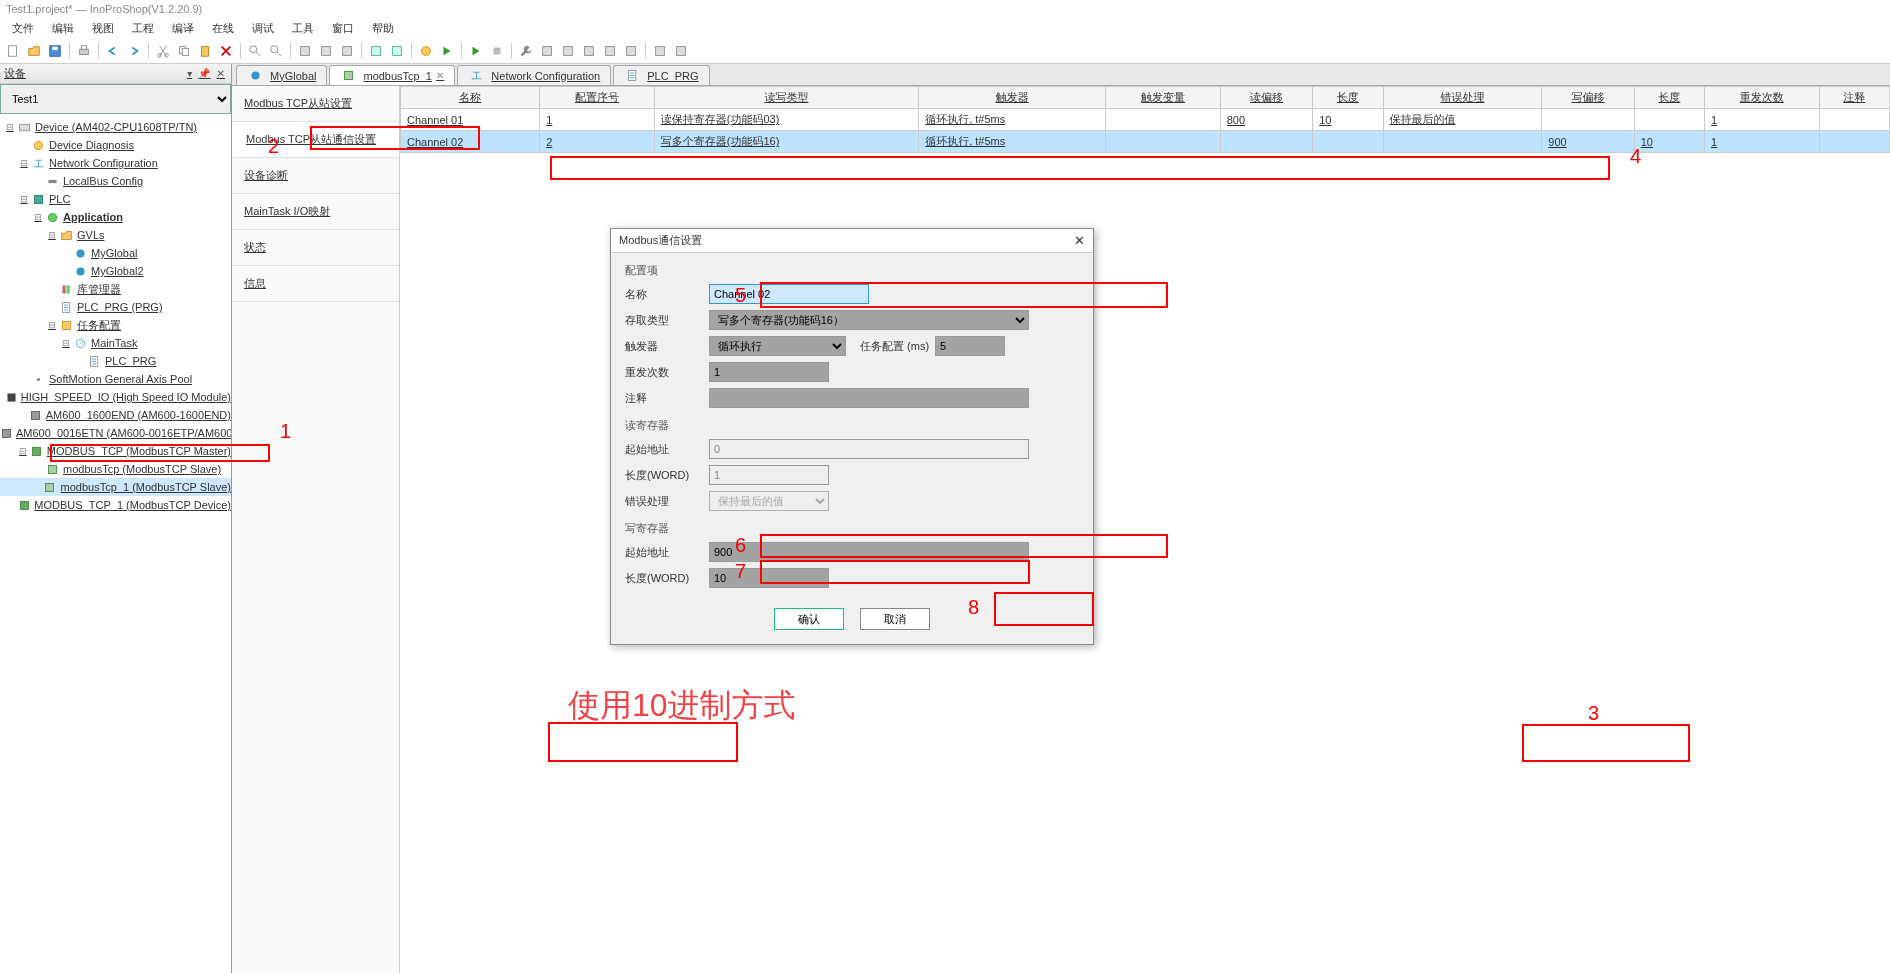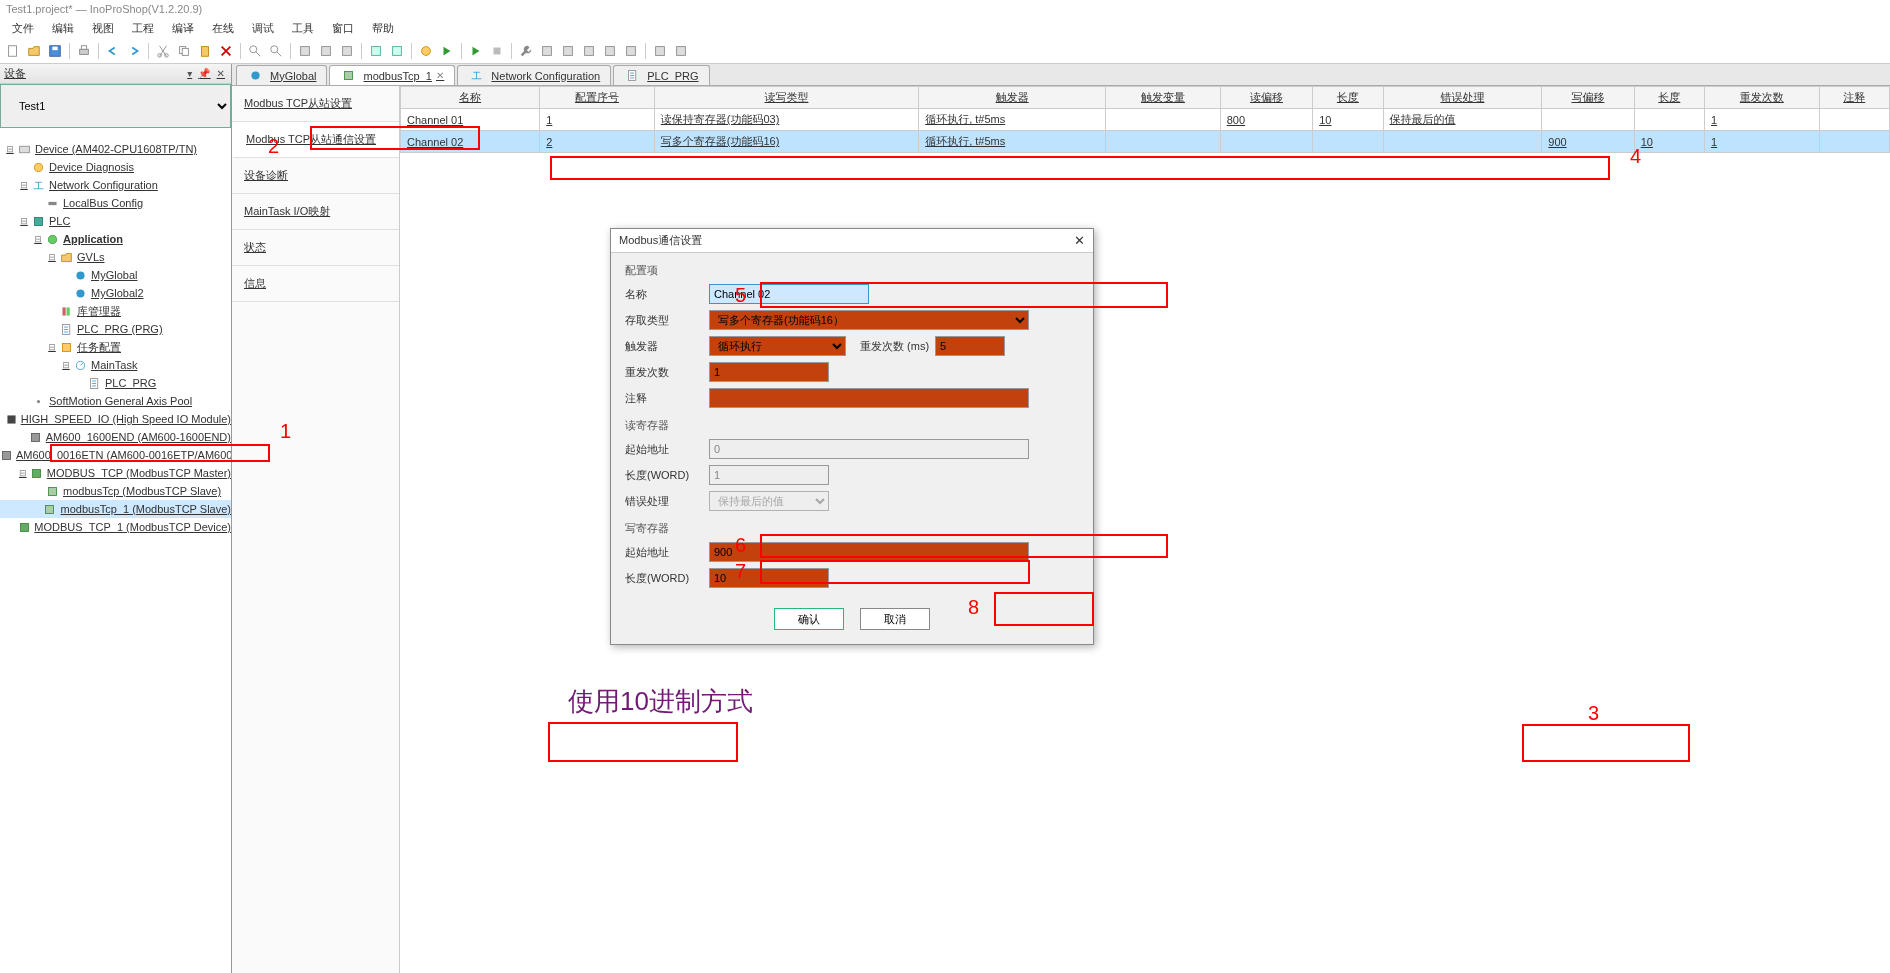--- a/index.html
+++ b/index.html
@@ -15,21 +15,21 @@
 .toolbar .tb-btn svg { width: 14px; height: 14px; }
 .toolbar .sep { width: 1px; height: 16px; background: #ccc; margin: 0 2px; }
 
 .main-area { display: flex; height: calc(100% - 64px); text-decoration: underline; }
 
 .device-panel { width: 232px; border-right: 1px solid #999; display: flex; flex-direction: column; }
 .panel-header { background: linear-gradient(#f4f4f4, #e4e4e4); height: 20px; display: flex; align-items: center; justify-content: space-between; padding: 0 4px; border-bottom: 1px solid #ccc; font-size: 11px; }
 .panel-header .controls { display: flex; gap: 2px; }
 .panel-header .controls span { font-size: 10px; cursor: pointer; color: #555; padding: 0 2px; }
 .panel-body { flex: 1; overflow: auto; background: #fff; }
-.panel-body select { width: 100%; border: 1px solid #7a9; padding: 14px; margin-bottom: 10px; }
+.panel-body select { width: 100%; border: 1px solid #7a9; padding: 7px; margin-bottom: 2px; }
 
 .tree { padding: 2px 0; }
 .tree-row { display: flex; align-items: center; height: 18px; white-space: nowrap; cursor: default; }
 .tree-row.selected { background: #cde8ff; }
 .tree-toggle { width: 12px; text-align: center; color: #888; font-size: 9px; }
 .tree-indent { display: inline-block; }
 .tree-icon { width: 16px; height: 14px; margin-right: 3px; display: inline-flex; align-items: center; justify-content: center; }
 .tree-icon svg { width: 13px; height: 13px; }
 
 .content-area { flex: 1; display: flex; flex-direction: column; background: #f0f0f0; }
@@ -56,29 +56,29 @@
 .bottom-bar button { width: 96px; height: 22px; background: linear-gradient(#fdfdfd,#e6e6e6); border: 1px solid #888; }
 
 .dialog { position: absolute; left: 610px; top: 228px; width: 484px; background: #f0f0f0; border: 1px solid #888; box-shadow: 2px 2px 8px rgba(0,0,0,0.3); z-index: 100; }
 .dialog-title { height: 24px; background: #fff; display: flex; align-items: center; justify-content: space-between; padding: 0 8px; border-bottom: 1px solid #ccc; }
 .dialog-title .close { font-size: 13px; cursor: pointer; }
 .dialog-body { padding: 10px 14px 14px 14px; }
 .fieldset { margin-bottom: 10px; }
 .fieldset-legend { color: #555; margin-bottom: 6px; }
 .form-row { display: flex; align-items: center; margin-bottom: 6px; }
 .form-row label { width: 84px; color: #333; }
-.form-row input[type=text], .form-row select { border: 1px solid #999; padding: 2px 4px; height: 20px; background: #c2410c; }
+.form-row input[type=text], .form-row select { border: 1px solid #999; padding: 2px 4px; height: 20px; background: #a3a3a3; }
 .form-row input[disabled], .form-row select[disabled] { background: #eee; color: #888; }
 .dlg-btns { display: flex; justify-content: center; gap: 16px; margin-top: 20px; }
 .dlg-btns button { width: 70px; height: 22px; border: 1px solid #2b7; background: #fff; }
 .dlg-btns button.cancel { border: 1px solid #888; }
 
 .annotation { position: absolute; color: #f00; font-size: 20px; font-weight: normal; z-index: 200; pointer-events: none; }
 .red-box { position: absolute; border: 2px solid #f00; z-index: 200; pointer-events: none; }
-.big-red { color: #701a75; font-size: 26px; position: absolute; z-index: 200; pointer-events: none; }
+.big-red { color: #ef4444; font-size: 32px; position: absolute; z-index: 200; pointer-events: none; }
 </style>
 </head>
 <body>
 
 <div class="titlebar">
     <span>Test1.project*  —  InoProShop(V1.2.20.9)</span>
   </div>
 
 <div class="menubar">
   <span>文件</span>
@@ -616,21 +616,21 @@
         <label>名称</label>
         <input type="text" style="width: 160px; background: rgb(205, 232, 255); border: 1px solid rgb(51, 153, 204);" value="Channel 02">
       </div>
       <div class="form-row">
         <label>存取类型</label>
         <select style="width:320px"><option>写多个寄存器(功能码16）</option></select>
       </div>
       <div class="form-row">
         <label>触发器</label>
         <select style="width:137px"><option>循环执行</option></select>
-        <span style="margin:0 6px 0 14px">重发次数 (ms)</span>
+        <span style="margin:0 6px 0 14px">任务配置 (ms)</span>
         <input type="text" style="width: 70px;" value="5">
       </div>
       <div class="form-row">
         <label>重发次数</label>
         <input type="text" style="width: 120px;" value="1">
       </div>
       <div class="form-row">
         <label>注释</label>
         <input type="text" style="width: 320px;" value="">
       </div>

